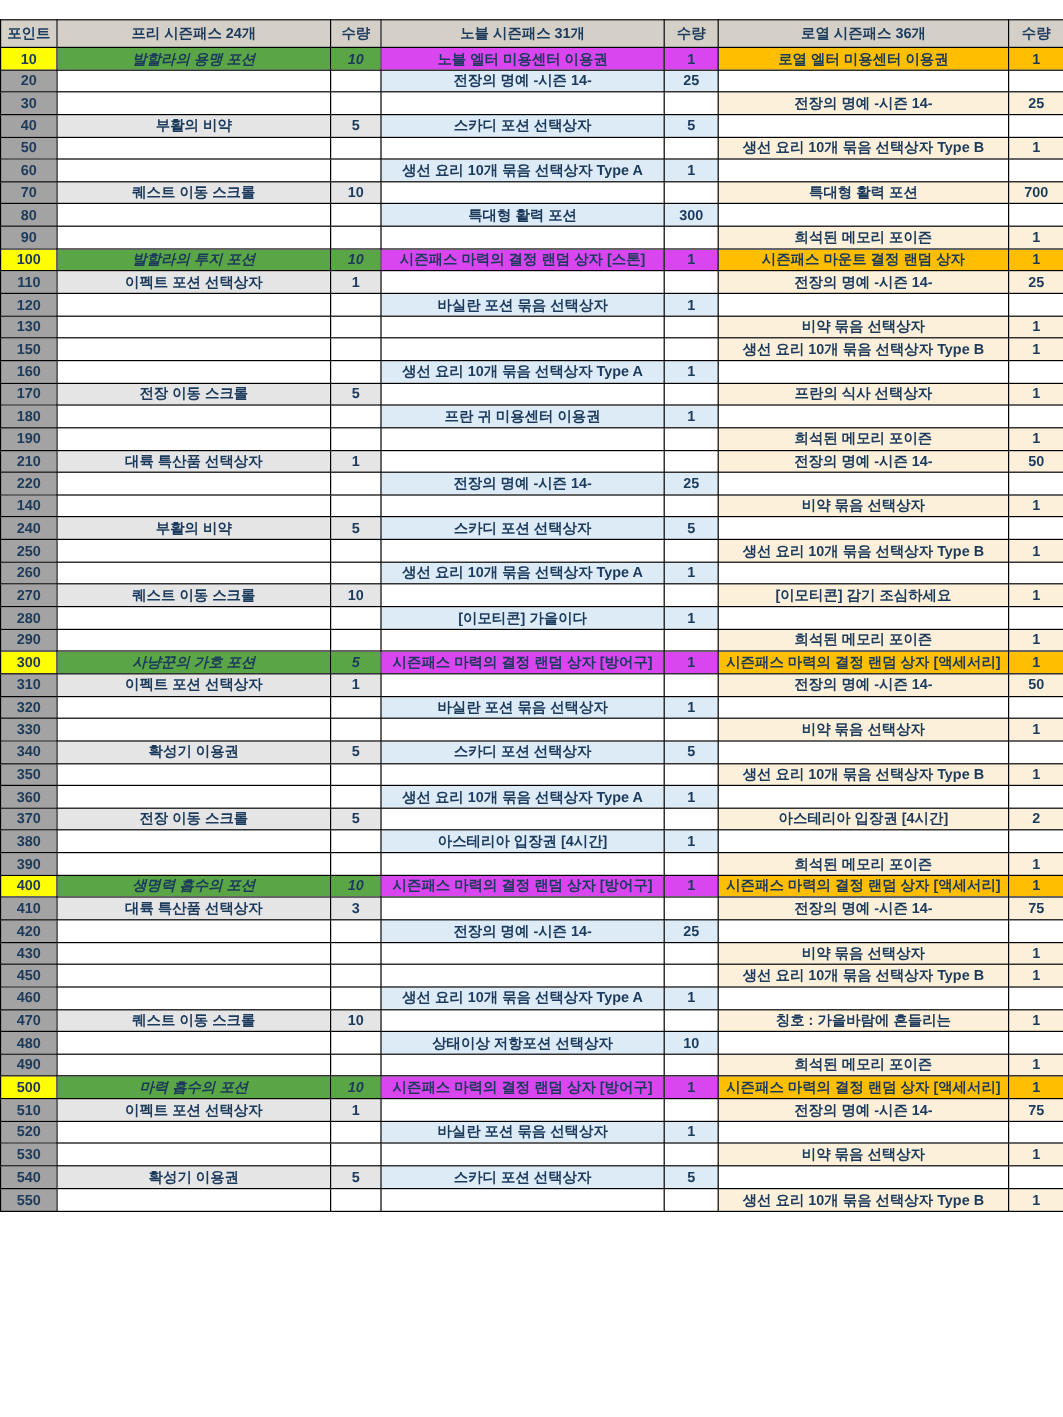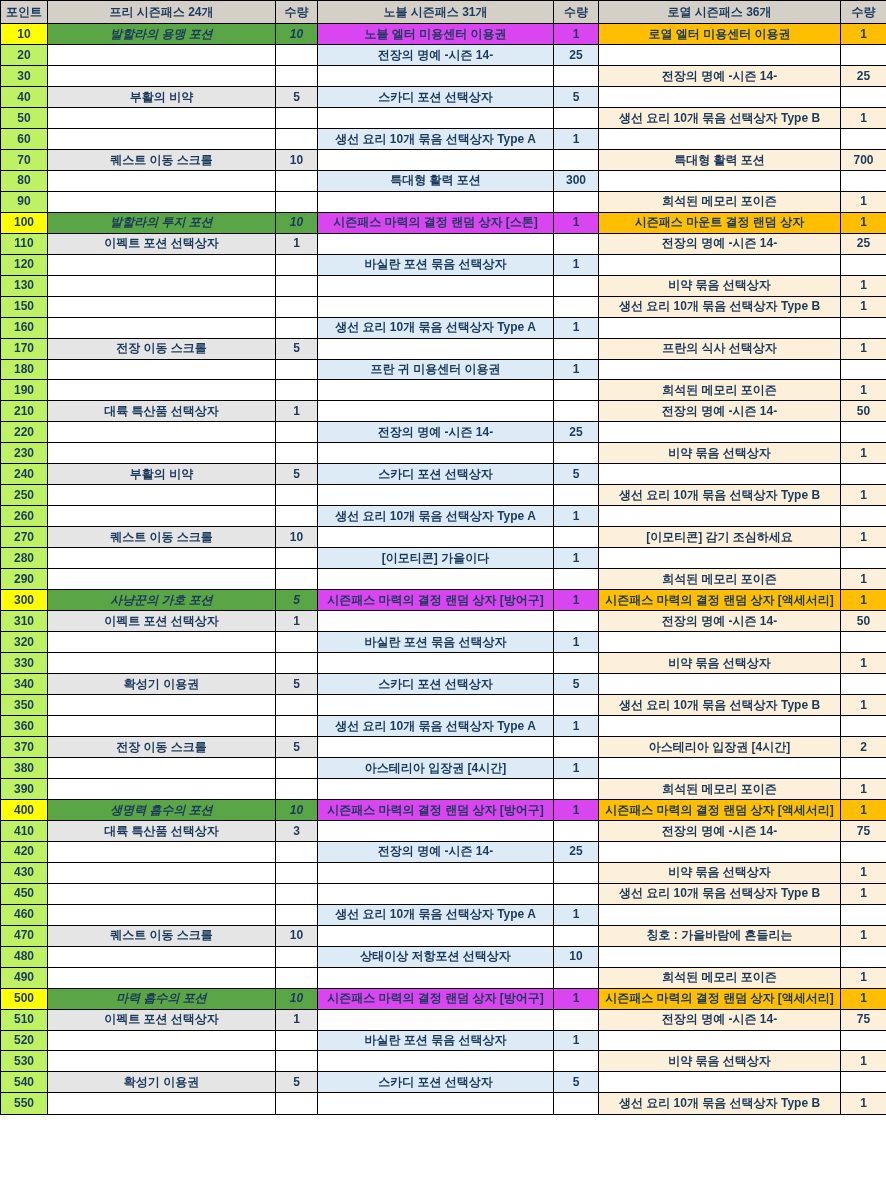--- a/index.html
+++ b/index.html
@@ -5,21 +5,22 @@
   html,body{margin:0;padding:0;background:#ffffff;}
   body{
     font-family:"Liberation Sans","DejaVu Sans",sans-serif;
     width:886px;height:1181px;overflow:hidden;
     -webkit-font-smoothing:antialiased;
   }
   table#pass-table{
     border-collapse:collapse;
     table-layout:fixed;
     width:886px;
-    height:1115px;
+    height:994px;
+    margin-top:16px;
   }
   table#pass-table td,table#pass-table th{
     border:1px solid #000000;
     padding:0 2px;
     text-align:center;
     vertical-align:middle;
     font-size:12px;
     line-height:1.05;
     overflow:hidden;
     white-space:nowrap;
@@ -37,21 +38,21 @@
   thead th{
     background:#d4d0c8;
     color:#111111;
     font-size:13px;
     font-weight:bold;
     height:22px;
   }
   thead th.th-point{font-size:12px;}
 
   td.point{
-    background:#bef264;
+    background:#a3a3a3;
     color:#e8eef5;
     font-size:12px;
     font-weight:bold;
   }
   td.point.milestone{
     background:#ffff00;
     color:#000000;
   }
 
   
@@ -264,21 +265,21 @@
       <tr>
         <td class="point">220</td>
         <td class="blank"></td>
         <td class="blank"></td>
         <td class="noble-norm">전장의 명예 -시즌 14-</td>
         <td class="noble-norm">25</td>
         <td class="blank"></td>
         <td class="blank"></td>
       </tr>
       <tr>
-        <td class="point">230</td>
+        <td class="point">140</td>
         <td class="blank"></td>
         <td class="blank"></td>
         <td class="blank"></td>
         <td class="blank"></td>
         <td class="royal-norm">비약 묶음 선택상자</td>
         <td class="royal-norm">1</td>
       </tr>
       <tr>
         <td class="point">240</td>
         <td class="free-norm">부활의 비약</td>

